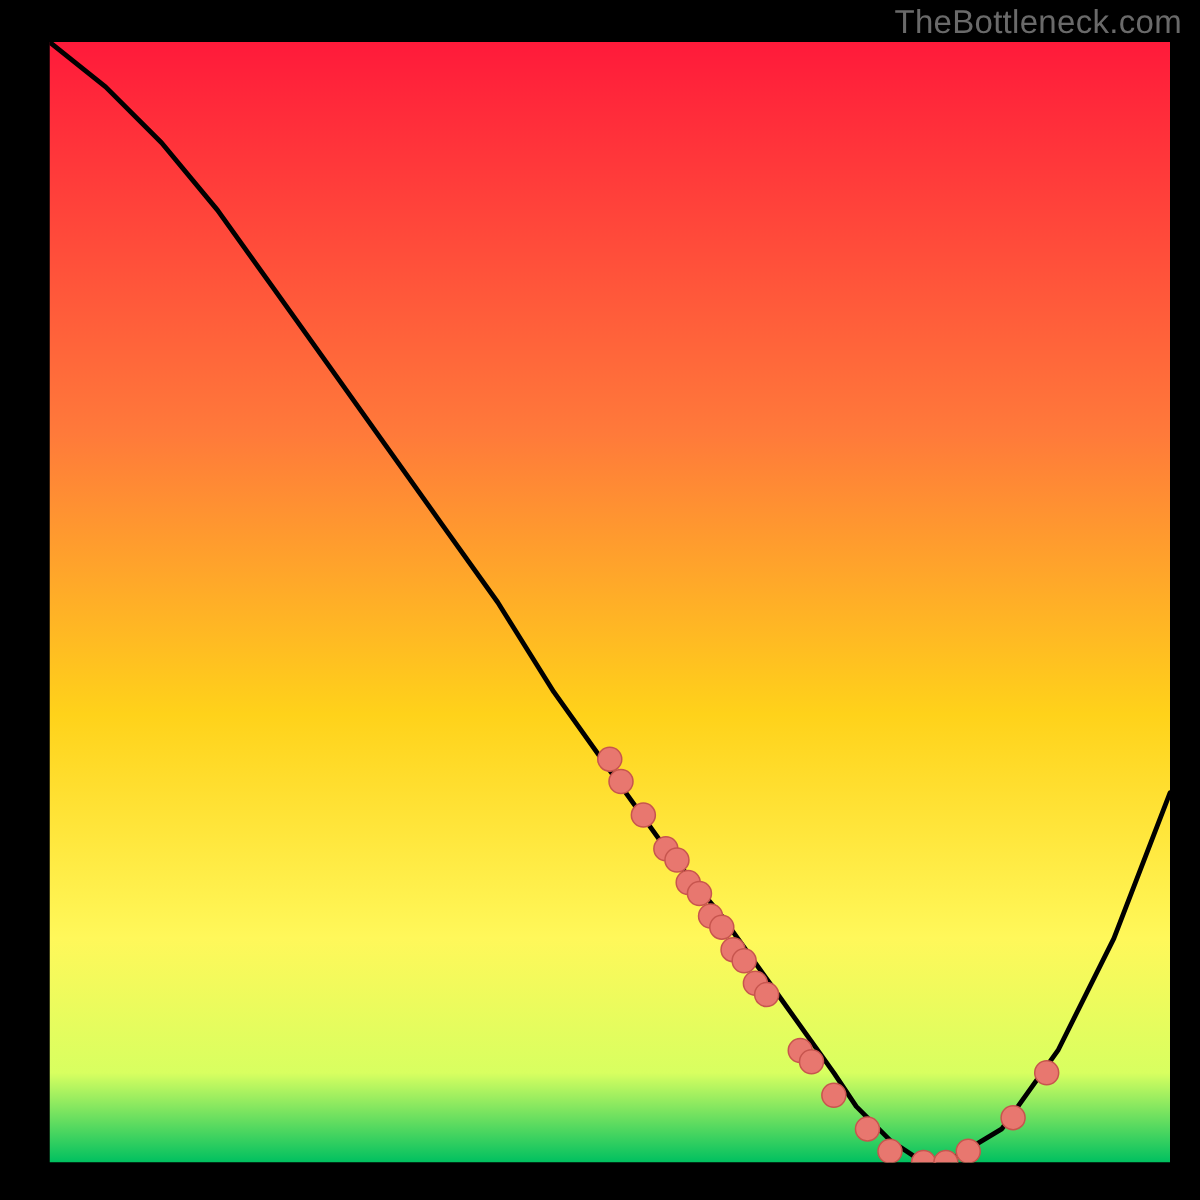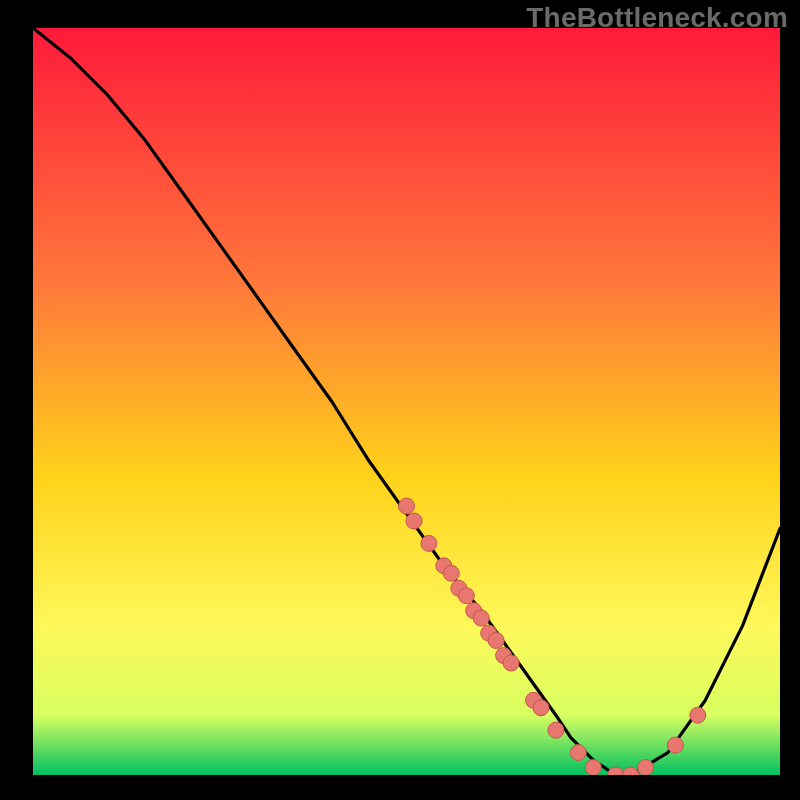--- a/index.html
+++ b/index.html
@@ -20,22 +20,22 @@
   }
   .plot {
     position: absolute;
     box-sizing: border-box;
   }
   .watermark {
     position: absolute;
     top: 2px;
     right: 12px;
     font-family: Arial, Helvetica, sans-serif;
-    font-size: 28px;
-    font-weight: 700;
+    font-size: 22px;
+    font-weight: 400;
     color: #6a6a6a;
     letter-spacing: 0.2px;
   }
   svg { display: block; }
 </style>
 </head>
 <body>
 
 <div class="frame">
   <div class="watermark">TheBottleneck.com</div>

